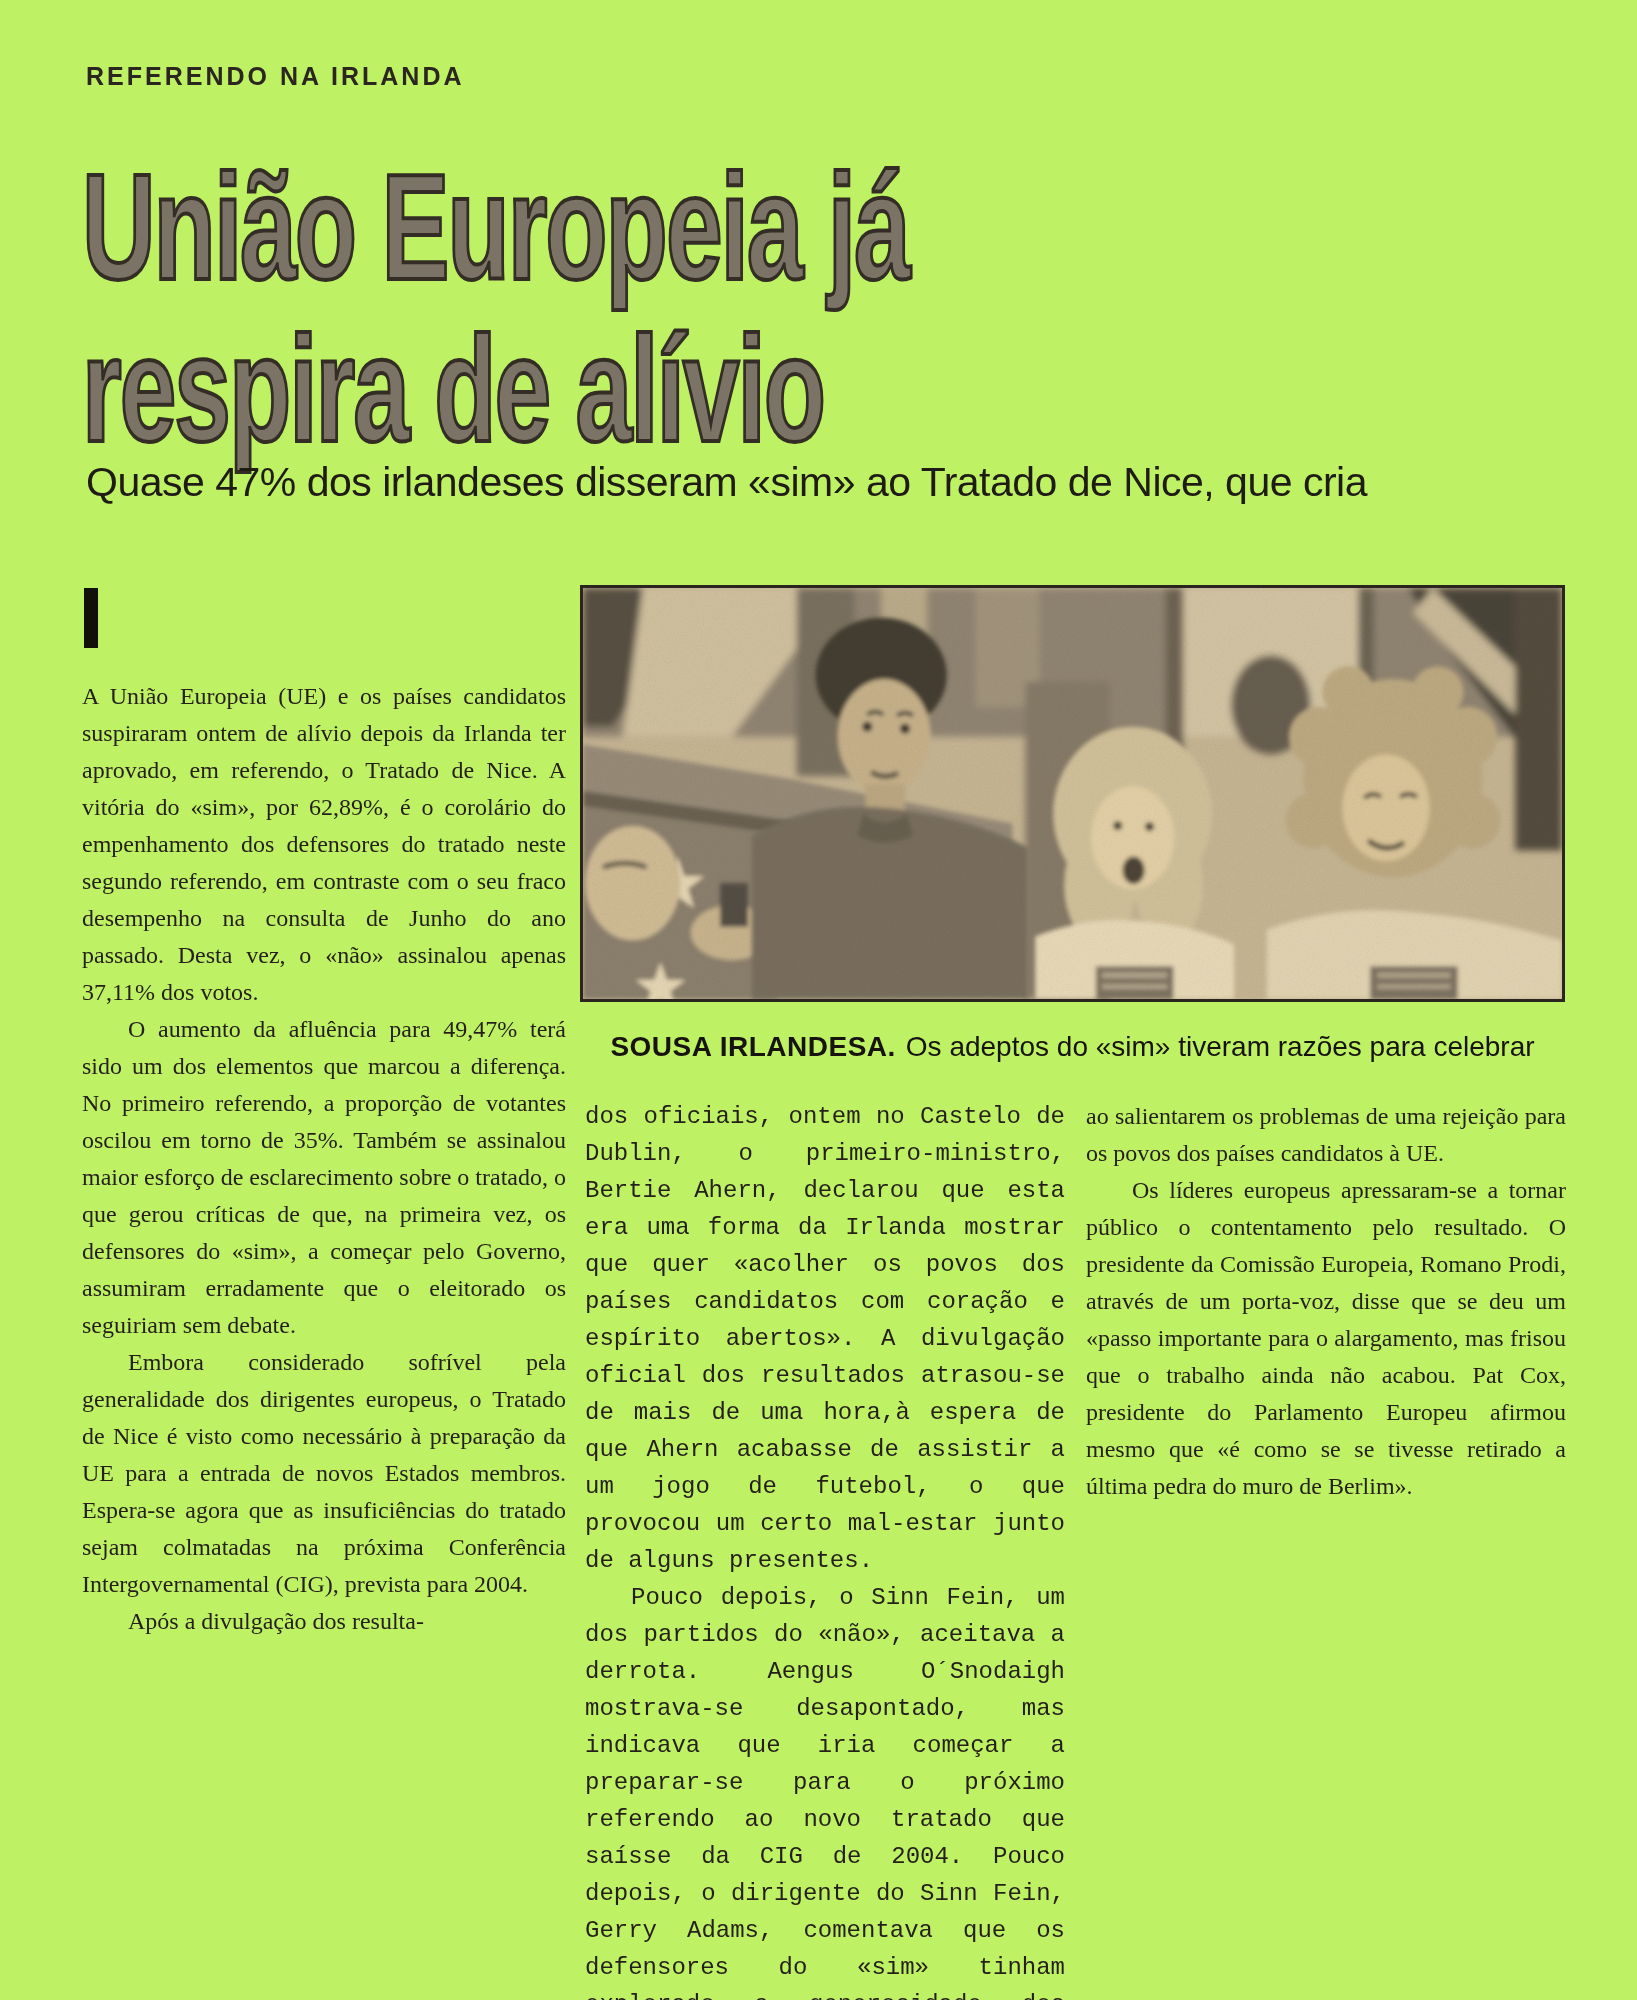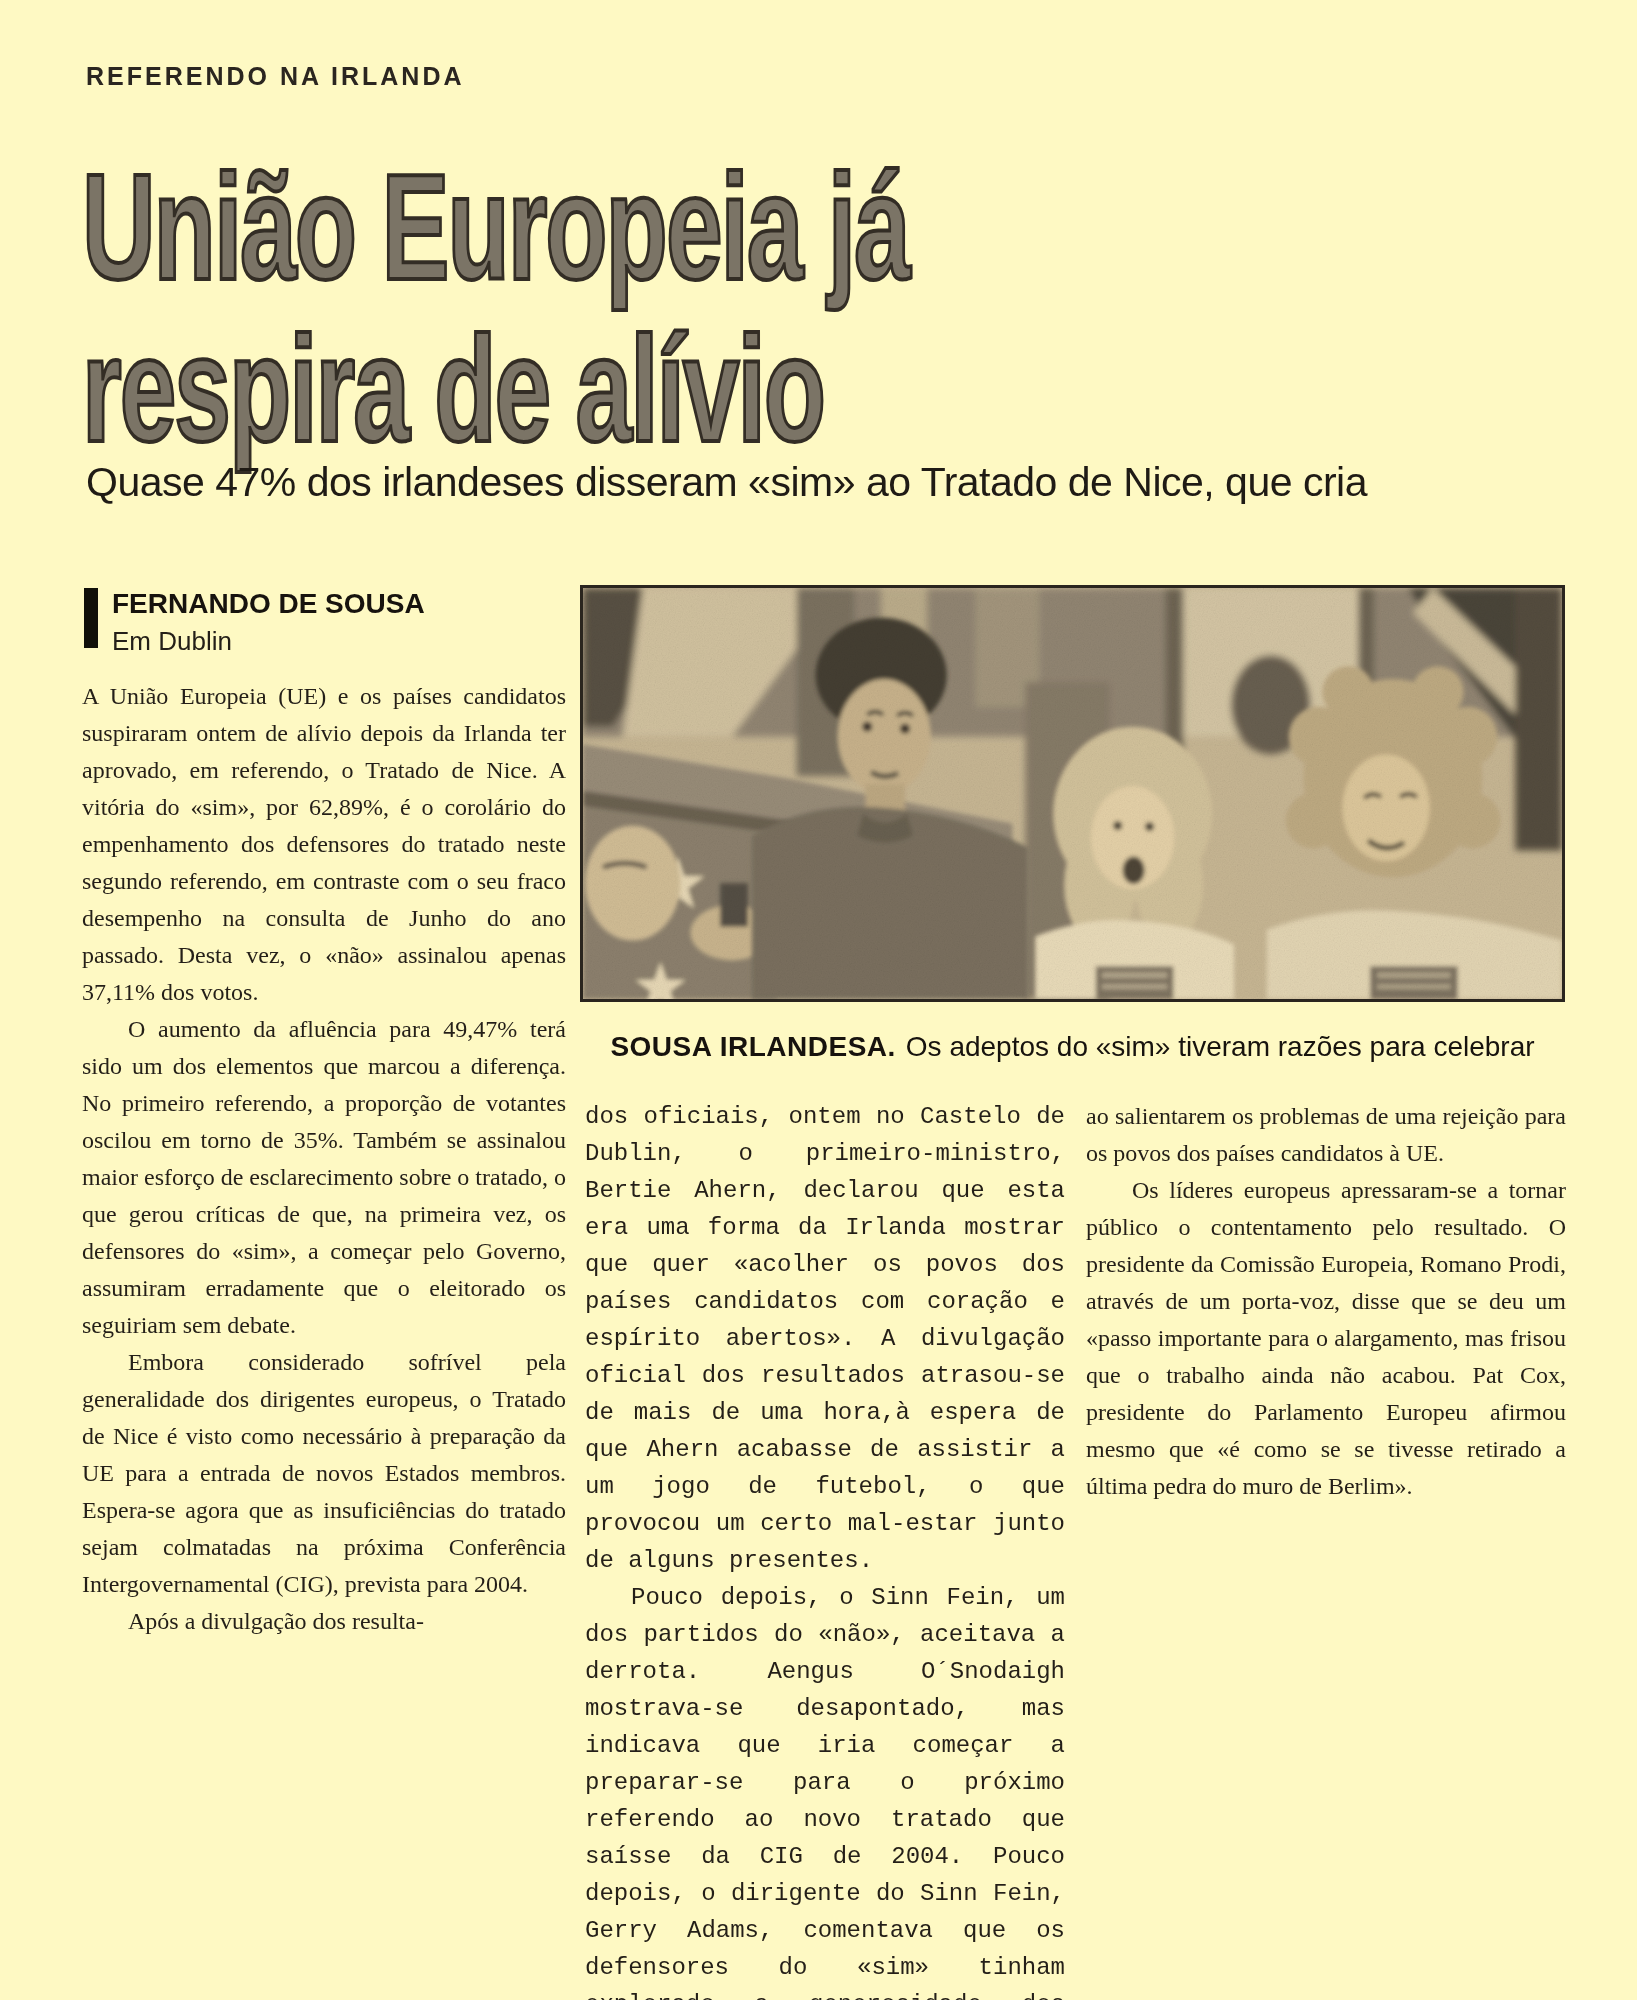--- a/index.html
+++ b/index.html
@@ -1,19 +1,19 @@
 <!DOCTYPE html>
 <html lang="pt"><head>
 <meta charset="utf-8">
 <style>
   html,body{margin:0;padding:0;}
   .page{
     position:relative;
     width:1637px;height:2000px;
-    background:#fef9c3;
+    background:#bef264;
     overflow:hidden;
     font-family:"Liberation Sans",sans-serif;
     color:#231e18;
   }
   
   .kicker{
     position:absolute;left:86px;top:62px;
     font-size:25px;font-weight:bold;letter-spacing:3px;
     color:#2b2620;
   }
@@ -86,24 +86,20 @@
 
   <div class="kicker">REFERENDO NA IRLANDA</div>
 
   <div class="headline-line l1">União Europeia já</div>
   <div class="headline-line l2">respira de alívio</div>
 
   <div class="subhead-line l1">Quase 47% dos irlandeses disseram «sim» ao Tratado de Nice, que cria</div>
 
   <div class="byline">
     <div class="byline-bar"></div>
-    <div>
-      <div class="byline-author">FERNANDO DE SOUSA</div>
-      <div class="byline-location">Em Dublin</div>
-    </div>
   </div>
 
   <div class="photo-frame">
     <svg viewBox="0 0 985 415" preserveAspectRatio="none">
       <defs>
         <filter id="soft">
             <feGaussianBlur stdDeviation="2.2"></feGaussianBlur>
           </filter>
         <filter id="soft2">
             <feGaussianBlur stdDeviation="4"></feGaussianBlur>

